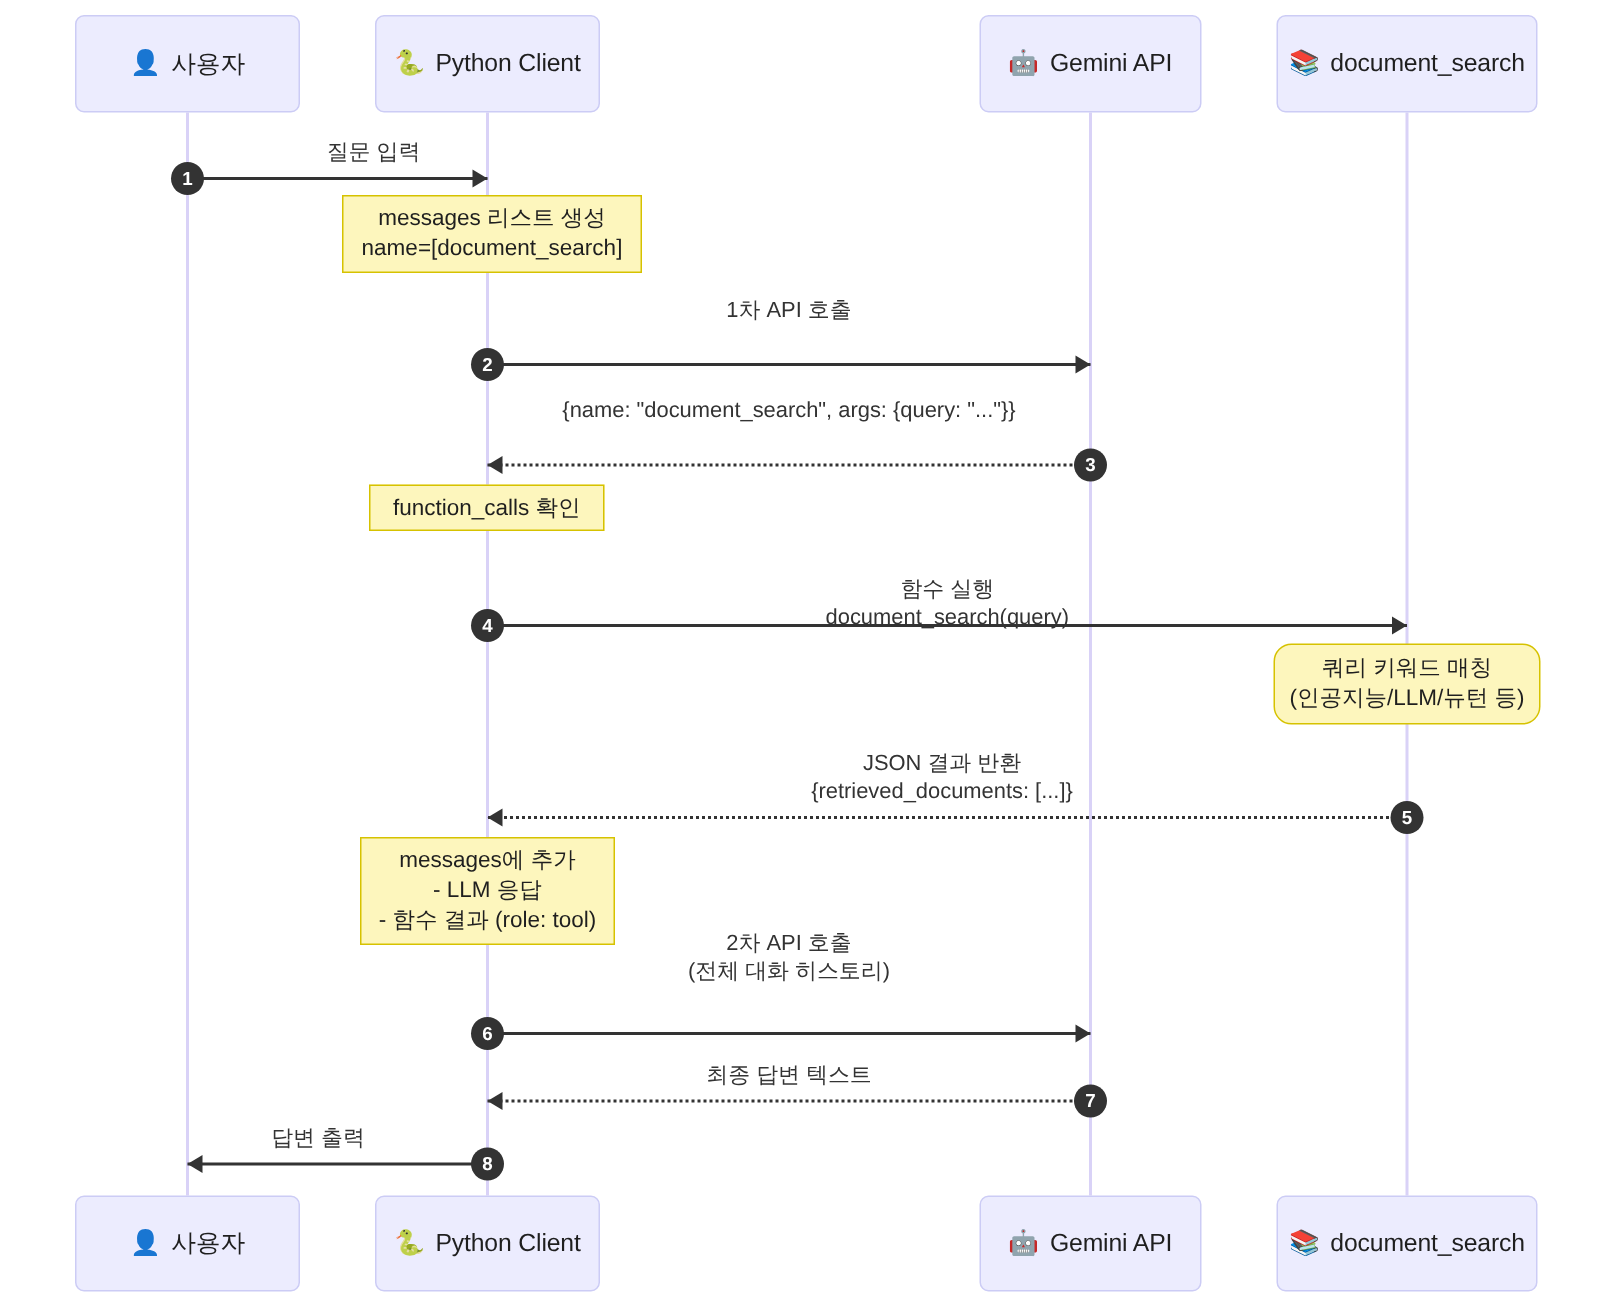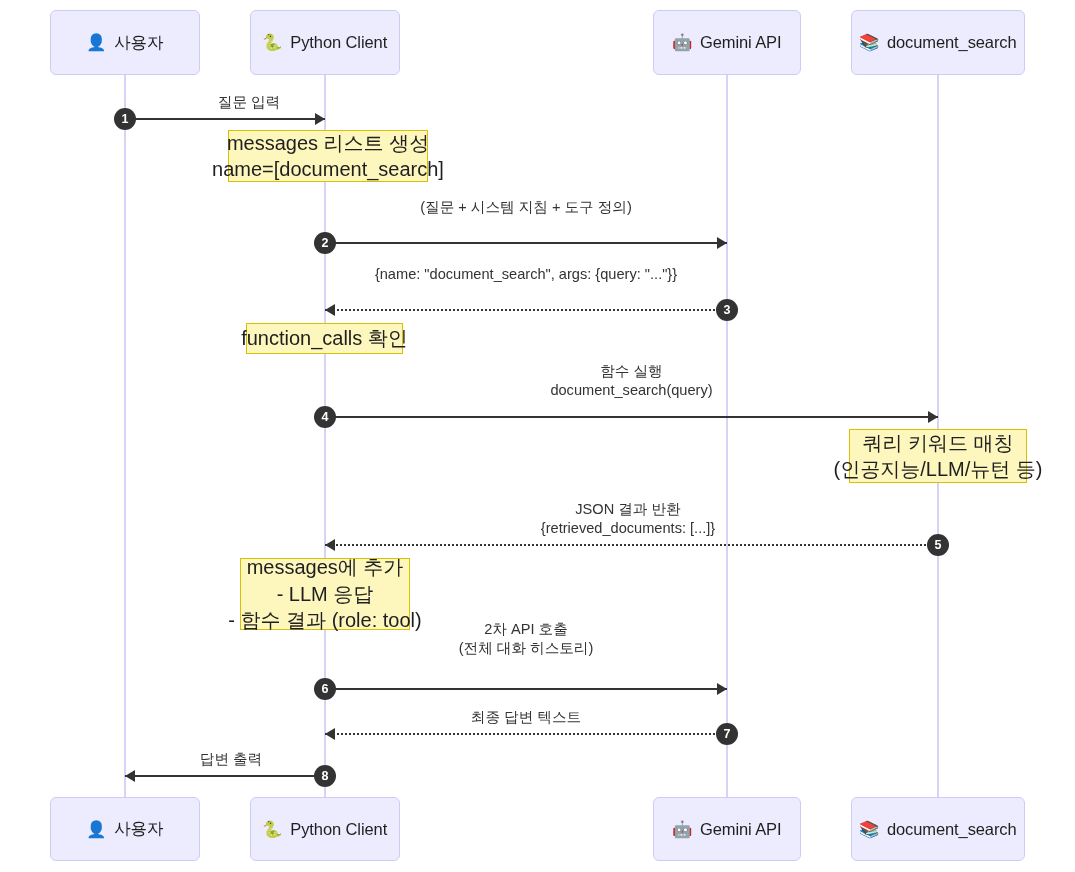--- a/index.html
+++ b/index.html
@@ -50,21 +50,21 @@
   .note {
     position: absolute;
     box-sizing: border-box;
     background: #fdf6bd;
     border: 1px solid #d6c200;
     display: flex;
     flex-direction: column;
     align-items: center;
     justify-content: center;
     text-align: center;
-    font-size: 20px;
+    font-size: 15px;
     line-height: 1.32;
     color: #1f1f1f;
     padding: 4px 10px;
     white-space: nowrap;
   }
   
   .msg-line {
     position: absolute;
     height: 0;
     border-top: 2px solid #333333;
@@ -142,32 +142,32 @@
   <div id="messages-layer">
       <div class="msg-line" style="left: 125px; top: 118px; width: 200px;"></div>
       <div class="arrowhead right" style="top: 113px; left: 315px;"></div>
       <div class="msg-label" style="left: 236px; top: 93px; margin-left: 13px;">
         <div>질문 입력</div>
       </div>
       <div class="seq-num" style="left: 125px; top: 119px;">1</div>
       <div class="msg-line" style="left: 325px; top: 242px; width: 402px;"></div>
       <div class="arrowhead right" style="top: 237px; left: 717px;"></div>
       <div class="msg-label" style="left: 526px; top: 198px;">
-        <div>(질문 + 시스템 지침 + 도구 정의)</div>
+        <div>1차 API 호출</div>
       </div>
       <div class="seq-num" style="left: 325px; top: 243px;">2</div>
       <div class="msg-line dotted" style="left: 325px; top: 309px; width: 402px;"></div>
       <div class="arrowhead left" style="top: 304px; left: 325px;"></div>
       <div class="msg-label" style="left: 526px; top: 265px;">
         <div>{name: "document_search", args: {query: "..."}}</div>
       </div>
       <div class="seq-num" style="left: 727px; top: 310px;">3</div>
       <div class="msg-line" style="left: 325px; top: 416px; width: 613px;"></div>
       <div class="arrowhead right" style="top: 411px; left: 928px;"></div>
-      <div class="msg-label" style="left: 631.5px; top: 362px;">
+      <div class="msg-label" style="left: 631.5px; top: 384px;">
         <div>함수 실행</div>
         <div>document_search(query)</div>
       </div>
       <div class="seq-num" style="left: 325px; top: 417px;">4</div>
       <div class="msg-line dotted" style="left: 325px; top: 544px; width: 613px;"></div>
       <div class="arrowhead left" style="top: 539px; left: 325px;"></div>
       <div class="msg-label" style="left: 628px; top: 500px;">
         <div>JSON 결과 반환</div>
         <div>{retrieved_documents: [...]}</div>
       </div>
@@ -180,34 +180,34 @@
       </div>
       <div class="seq-num" style="left: 325px; top: 689px;">6</div>
       <div class="msg-line dotted" style="left: 325px; top: 733px; width: 402px;"></div>
       <div class="arrowhead left" style="top: 728px; left: 325px;"></div>
       <div class="msg-label" style="left: 526px; top: 708px;">
         <div>최종 답변 텍스트</div>
       </div>
       <div class="seq-num" style="left: 727px; top: 734px;">7</div>
       <div class="msg-line" style="left: 125px; top: 775px; width: 200px;"></div>
       <div class="arrowhead left" style="top: 770px; left: 125px;"></div>
-      <div class="msg-label" style="left: 231px; top: 750px;">
+      <div class="msg-label" style="left: 212px; top: 750px;">
         <div>답변 출력</div>
       </div>
       <div class="seq-num" style="left: 325px; top: 776px;">8</div>
     </div>
   <div id="notes-layer">
       <div class="note" style="left: 228px; top: 130px; width: 200px; height: 52px;">
         <div>messages 리스트 생성</div>
         <div>name=[document_search]</div>
       </div>
       <div class="note" style="left: 246px; top: 323px; width: 157px; height: 31px;">
         <div>function_calls 확인</div>
       </div>
-      <div class="note" style="left: 849px; top: 429px; width: 178px; height: 54px;">
+      <div class="note" style="left: 849px; top: 429px; width: 178px; height: 54px; border-radius: 12px;">
         <div>쿼리 키워드 매칭</div>
         <div>(인공지능/LLM/뉴턴 등)</div>
       </div>
       <div class="note" style="left: 240px; top: 558px; width: 170px; height: 72px;">
         <div>messages에 추가</div>
         <div>- LLM 응답</div>
         <div>- 함수 결과 (role: tool)</div>
       </div>
     </div>
   <div id="participants-bottom">

